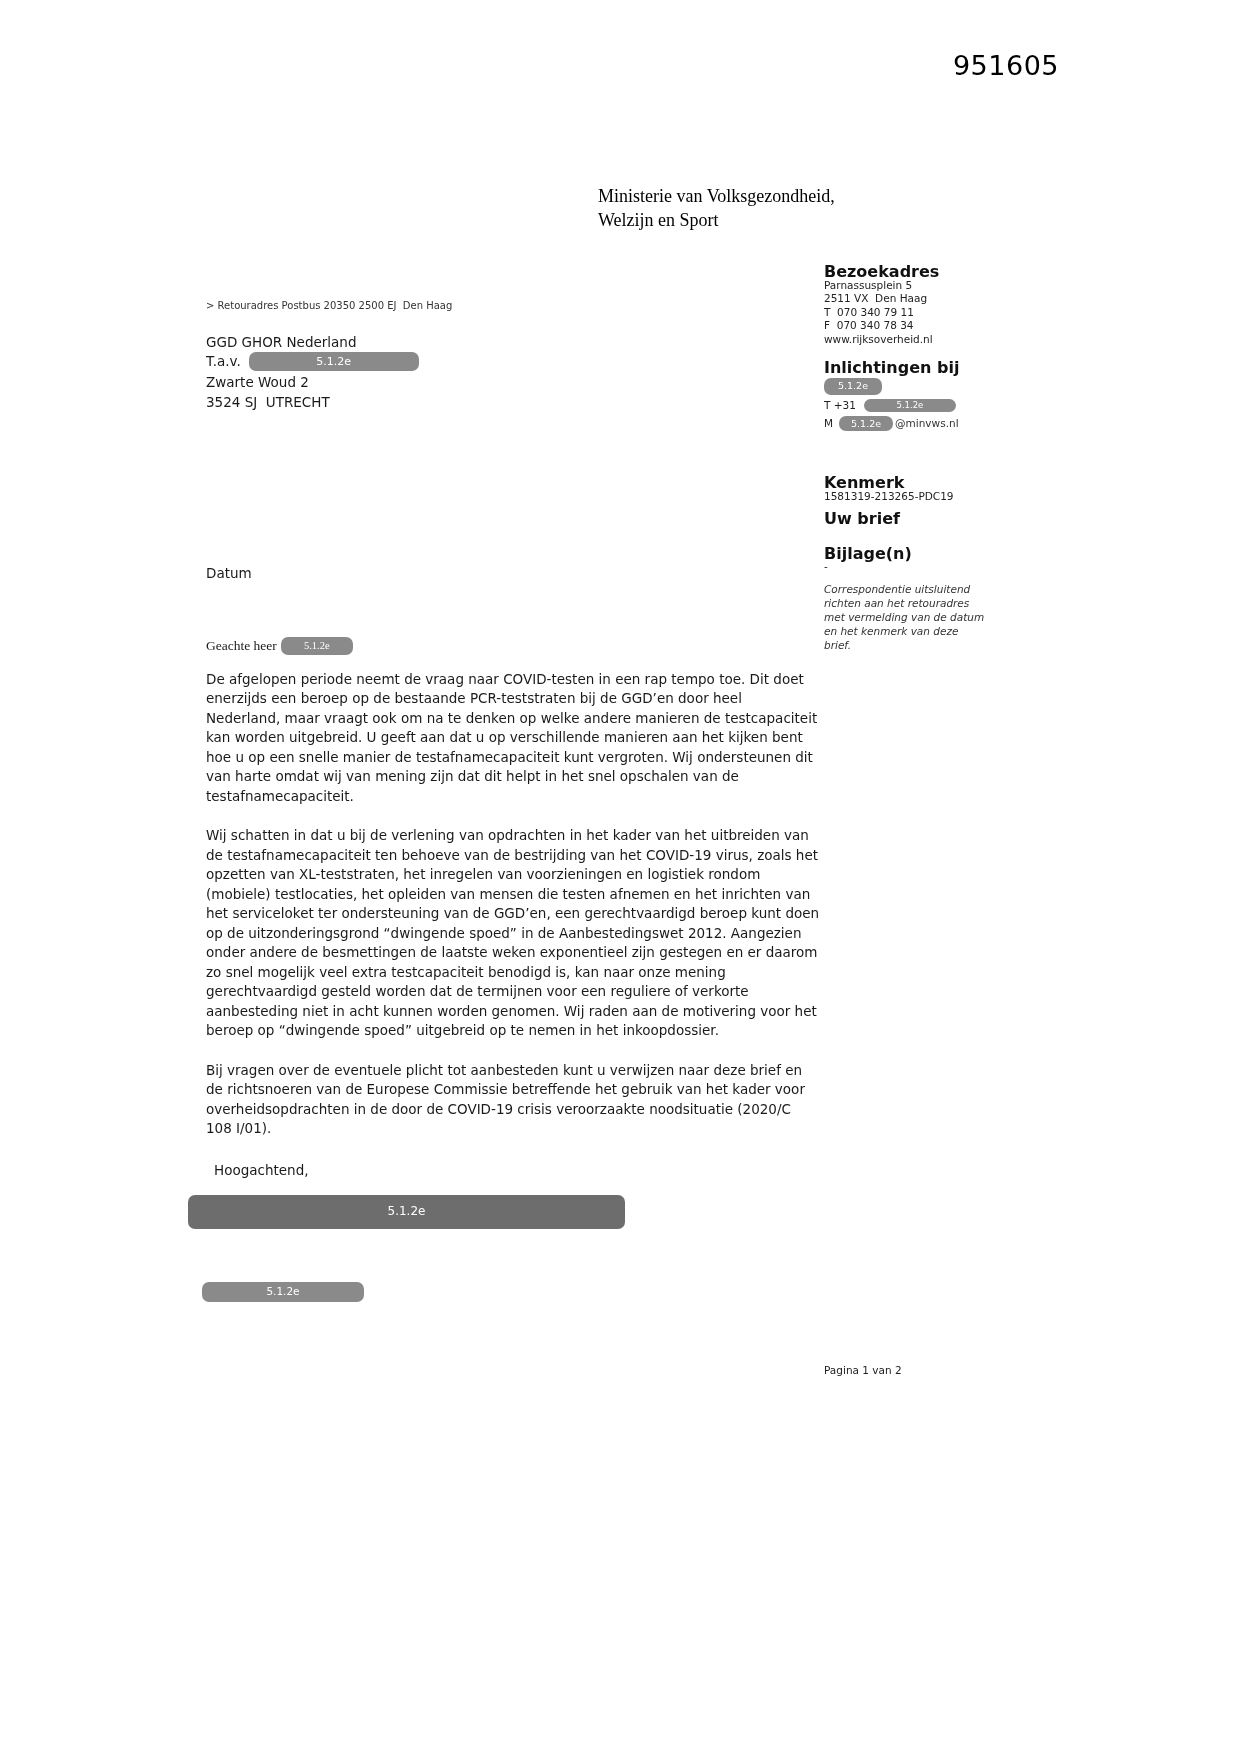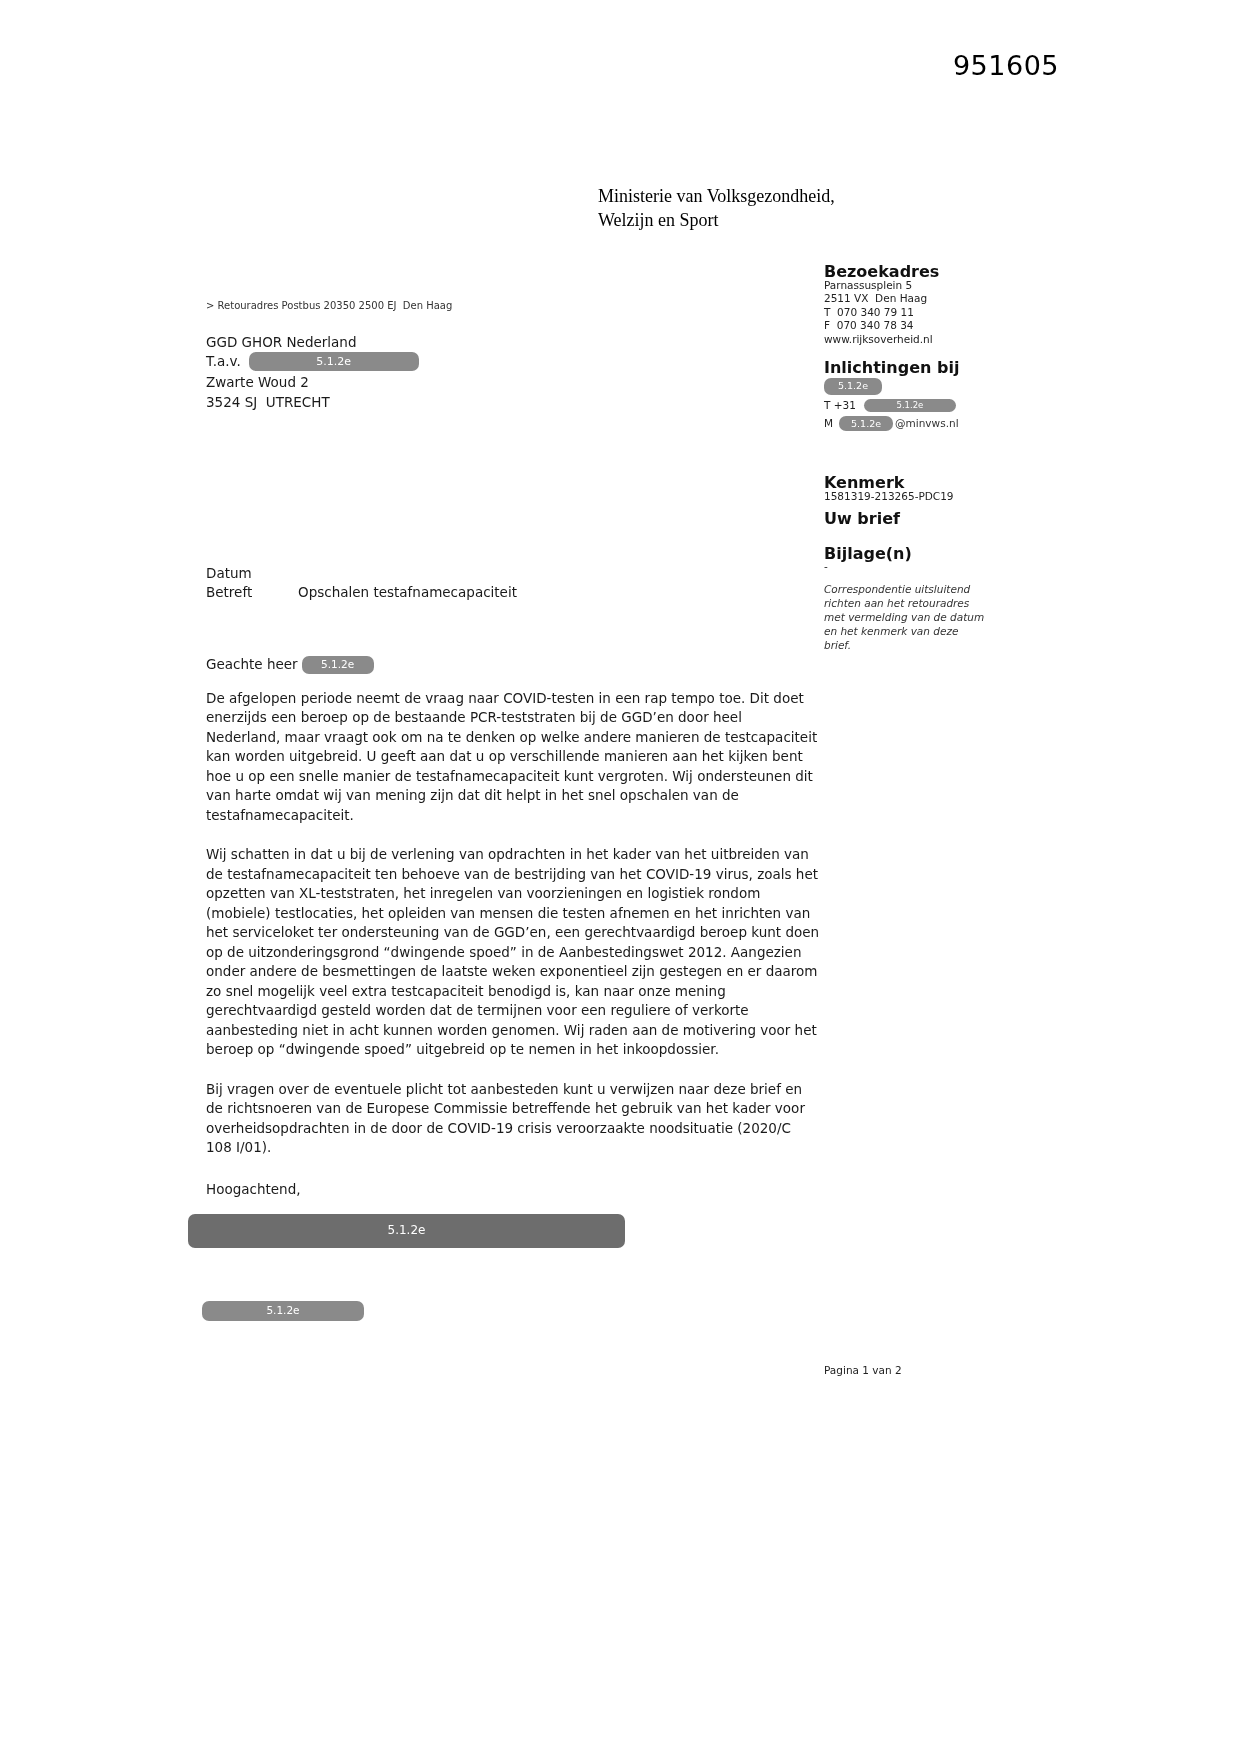--- a/index.html
+++ b/index.html
@@ -98,24 +98,24 @@
     width: 614px;
     font-size: 13.5px;
     line-height: 19.5px;
   }
   .retouradres { font-size: 10px; color: #333; margin-bottom: 16px; white-space: pre-wrap; }
   .recipient-line { font-size: 13.5px; line-height: 20px; white-space: pre-wrap; }
   .attn-row { display: flex; align-items: center; height: 20px; }
   .meta { margin-top: 152px; }
   .meta-row { display: flex; line-height: 19px; }
   .meta-label { width: 92px; flex: 0 0 92px; }
-  .salutation-row { margin-top: 53px; display: flex; align-items: center; height: 20px; }
+  .salutation-row { margin-top: 53px; display: flex; align-items: center; height: 20px; font-family: Liberation Serif, serif; }
   .para { margin-top: 20px; }
   .para.first { margin-top: 14px; }
-  .closing { margin-top: 22px; }
+  .closing { margin-top: 22px; margin-left: 8px; }
 
   .page-footer {
     position: absolute;
     left: 824px;
     top: 1364px;
     font-size: 10.5px;
     color: #222;
   }
 </style>
 </head>
@@ -171,24 +171,20 @@
       <span>T.a.v.</span>
       <span class="redact redact-attn">5.1.2e</span>
     </div>
     <div class="recipient-line">Zwarte Woud 2</div>
     <div class="recipient-line">3524 SJ  UTRECHT</div>
 
     <div class="meta">
       <div class="meta-row">
         <span class="meta-label">Datum</span>
       </div>
-      <div class="meta-row">
-        <span class="meta-label">Betreft</span>
-        <span>Opschalen testafnamecapaciteit</span>
-      </div>
     </div>
 
     <div class="salutation-row">
       <span>Geachte heer</span>
       <span class="redact redact-salut">5.1.2e</span>
     </div>
 
     <div class="para first">De afgelopen periode neemt de vraag naar COVID-testen in een rap tempo toe. Dit doet enerzijds een beroep op de bestaande PCR-teststraten bij de GGD’en door heel Nederland, maar vraagt ook om na te denken op welke andere manieren de testcapaciteit kan worden uitgebreid. U geeft aan dat u op verschillende manieren aan het kijken bent hoe u op een snelle manier de testafnamecapaciteit kunt vergroten. Wij ondersteunen dit van harte omdat wij van mening zijn dat dit helpt in het snel opschalen van de testafnamecapaciteit.</div>
     <div class="para">Wij schatten in dat u bij de verlening van opdrachten in het kader van het uitbreiden van de testafnamecapaciteit ten behoeve van de bestrijding van het COVID-19 virus, zoals het opzetten van XL-teststraten, het inregelen van voorzieningen en logistiek rondom (mobiele) testlocaties, het opleiden van mensen die testen afnemen en het inrichten van het serviceloket ter ondersteuning van de GGD’en, een gerechtvaardigd beroep kunt doen op de uitzonderingsgrond “dwingende spoed” in de Aanbestedingswet 2012. Aangezien onder andere de besmettingen de laatste weken exponentieel zijn gestegen en er daarom zo snel mogelijk veel extra testcapaciteit benodigd is, kan naar onze mening gerechtvaardigd gesteld worden dat de termijnen voor een reguliere of verkorte aanbesteding niet in acht kunnen worden genomen. Wij raden aan de motivering voor het beroep op “dwingende spoed” uitgebreid op te nemen in het inkoopdossier.</div>
     <div class="para">Bij vragen over de eventuele plicht tot aanbesteden kunt u verwijzen naar deze brief en de richtsnoeren van de Europese Commissie betreffende het gebruik van het kader voor overheidsopdrachten in de door de COVID-19 crisis veroorzaakte noodsituatie (2020/C 108 I/01).</div>

